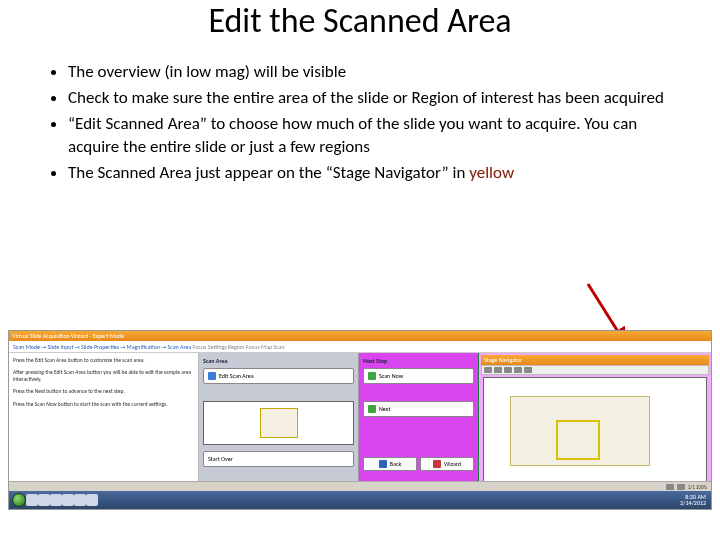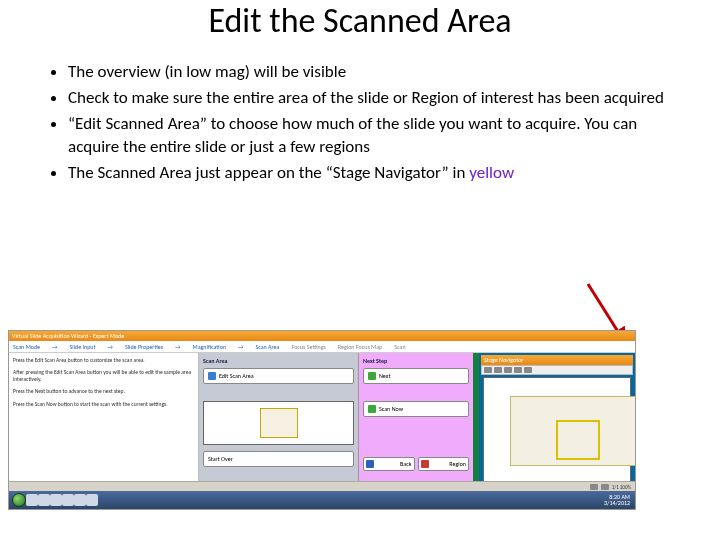--- a/index.html
+++ b/index.html
@@ -1,43 +1,43 @@
 <!DOCTYPE html>
 <html><head>
 <meta charset="utf-8">
 <style>
   * { box-sizing: border-box; margin: 0; padding: 0; }
   body { width: 720px; height: 540px; background: #fff; font-family: Calibri, Arial, sans-serif; position: relative; overflow: hidden; }
   .title { font-size: 34px; text-align: center; font-weight: 400; }
   .bullets { margin: 20px 46px 0 46px; font-size: 17px; line-height: 1.35; }
   .bullets li { margin-left: 22px; margin-bottom: 3px; list-style: disc; }
-  .yellow-word { color: #6d28d9; font-weight: 500; text-shadow: 0 0 1px rgba(200,180,0,.4); }
+  .yellow-word { color: #7f1d1d; font-weight: 500; text-shadow: 0 0 1px rgba(200,180,0,.4); }
   .arrow { position: absolute; top: 280px; left: 582px; }
-  .screenshot { position: absolute; top: 330px; left: 8px; width: 628px; height: 180px; border: 1px solid #999; background: #e8e6e0; font-size: 7px; overflow: hidden; }
+  .screenshot { position: absolute; top: 330px; left: 8px; width: 704px; height: 180px; border: 1px solid #999; background: #e8e6e0; font-size: 7px; overflow: hidden; }
   .ss-titlebar { height: 10px; background: linear-gradient(#f7a933,#e88a1a); color: #fff; padding: 0 3px; font-size: 6px; line-height: 10px; }
-  .ss-toolbar { height: 12px; background: #fff; border-bottom: 1px solid #ccc; display: flex; align-items: center; gap: 12px; padding: 0 4px; color: #2b63b8; font-size: 6px; }
+  .ss-toolbar { height: 12px; background: #fff; border-bottom: 1px solid #ccc; display: flex; align-items: center; gap: 1px; padding: 0 4px; color: #2b63b8; font-size: 6px; }
   .ss-toolbar .step { white-space: nowrap; }
   .ss-toolbar .tab { color: #888; }
   .ss-body { display: flex; height: 140px; }
   .ss-left { width: 190px; background: #fff; border-right: 1px solid #bbb; padding: 4px; color: #333; font-size: 5.5px; line-height: 1.3; }
   .ss-left p { margin-bottom: 5px; }
   .ss-mid { width: 160px; background: #c6cad4; padding: 4px; border-right: 1px solid #999; }
   .ss-mid-header { font-size: 6px; color: #224; margin-bottom: 3px; font-weight: bold; }
   .ss-btn { background: #fff; border: 1px solid #888; border-radius: 2px; padding: 3px 4px; display: flex; align-items: center; gap: 3px; margin-bottom: 17px; font-size: 6px; }
   .icon-sq { width: 8px; height: 8px; background: #3a7ed4; border-radius: 1px; flex-shrink: 0; }
   .ss-preview { margin-top: 4px; width: 100%; height: 44px; background: #fff; border: 1px solid #666; display: flex; align-items: center; justify-content: center; }
   .ss-preview-inner { width: 38px; height: 30px; border: 1px solid #c2a800; background: #f5f0e2; }
-  .ss-ns { width: 120px; background: #f0abfc; padding: 4px; border-right: 6px solid #15803d; }
+  .ss-ns { width: 120px; background: #d946ef; padding: 4px; border-right: 1px solid #15803d; }
   .ss-ns .ss-btn .ico { width: 8px; height: 8px; border-radius: 1px; flex-shrink: 0; }
   .ico-green { background: #3fa63f; }
   .ico-blue { background: #2b63b8; }
   .ico-red { background: #c43a3a; }
   .ss-ns-bottom { display: flex; gap: 3px; margin-top: 40px; }
-  .ss-ns-bottom .ss-btn { flex: 1; margin-bottom: 0; padding: 2px; justify-content: space-between; }
-  .ss-stage { flex: 1; background: #0369a1; padding: 2px; position: relative; font-style: italic; }
+  .ss-ns-bottom .ss-btn { flex: 1; margin-bottom: 0; padding: 2px; justify-content: center; }
+  .ss-stage { flex: 1; background: #f0abfc; padding: 2px; position: relative; }
   .stage-title { height: 10px; background: linear-gradient(#f7a933,#e88a1a); color: #fff; font-size: 6px; line-height: 10px; padding: 0 3px; }
   .stage-tools { height: 10px; background: #eee; border: 1px solid #bbb; display: flex; align-items: center; gap: 2px; padding: 0 2px; }
   .stage-tools span { width: 8px; height: 6px; background: #888; border-radius: 1px; }
   .stage-canvas { margin: 2px; background: #fff; border: 1px solid #666; height: 108px; position: relative; }
   .stage-ruler-h { position: absolute; top: 0; left: 12px; right: 0; height: 8px; background: repeating-linear-gradient(90deg,#888 0,#888 .5px,transparent .5px,transparent 8px); }
   .stage-ruler-v { position: absolute; top: 8px; left: 0; bottom: 0; width: 12px; background: repeating-linear-gradient(0deg,#888 0,#888 .5px,transparent .5px,transparent 8px); }
   .stage-slide { position: absolute; top: 18px; left: 26px; width: 140px; height: 70px; background: #f4efe3; border: 1px solid #c4b966; }
   .stage-region { position: absolute; top: 42px; left: 72px; width: 44px; height: 40px; border: 2px solid #d8c200; }
   .taskbar { position: absolute; bottom: 0; left: 0; right: 0; height: 18px; background: linear-gradient(#4a6a9e,#2c4668); display: flex; align-items: center; padding: 0 3px; gap: 0; }
   .tb-orb { width: 14px; height: 14px; border-radius: 50%; background: radial-gradient(circle at 35% 35%, #8fd96a,#1f6b1f); border: 1px solid #0e3a0e; }
@@ -98,34 +98,34 @@
         <div class="ss-preview-inner"></div>
       </div>
       <div class="ss-btn" style="margin-top:6px;justify-content:flex-start;">
         <span>Start Over</span>
       </div>
     </div>
     <div class="ss-ns">
       <div class="ss-mid-header">Next Step</div>
       <div class="ss-btn">
         <span class="ico ico-green"></span>
-        <span>Next</span>
+        <span>Scan Now</span>
       </div>
       <div class="ss-btn">
         <span class="ico ico-green"></span>
-        <span>Scan Now</span>
+        <span>Next</span>
       </div>
       <div class="ss-ns-bottom">
         <div class="ss-btn">
           <span class="ico ico-blue"></span>
           <span>Back</span>
         </div>
         <div class="ss-btn">
           <span class="ico ico-red"></span>
-          <span>Region</span>
+          <span>Wizard</span>
         </div>
       </div>
     </div>
     <div class="ss-stage">
       <div class="stage-title">Stage Navigator</div>
       <div class="stage-tools">
         <span></span>
         <span></span>
         <span></span>
         <span></span>

